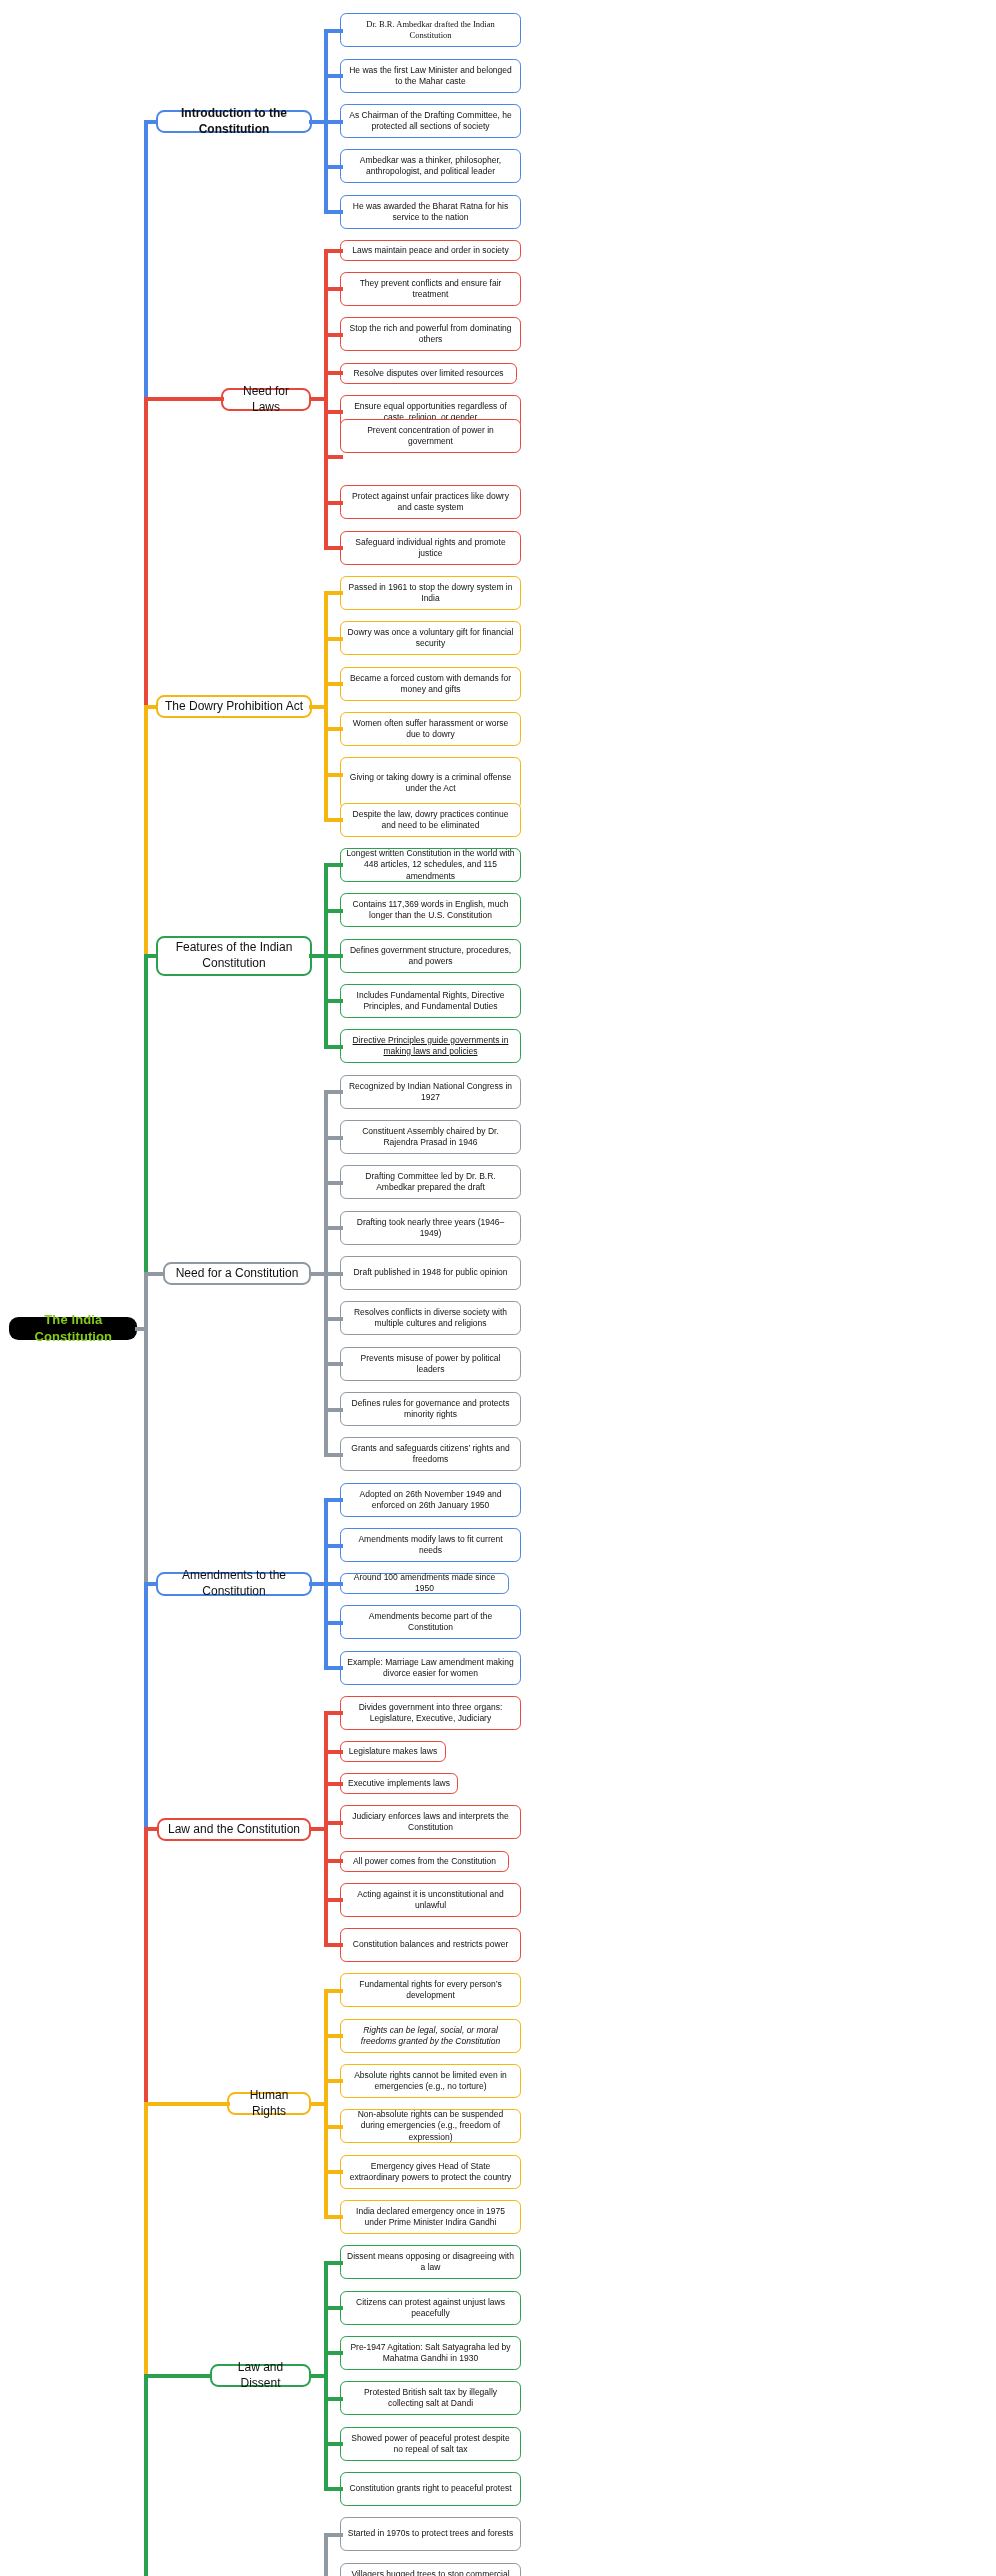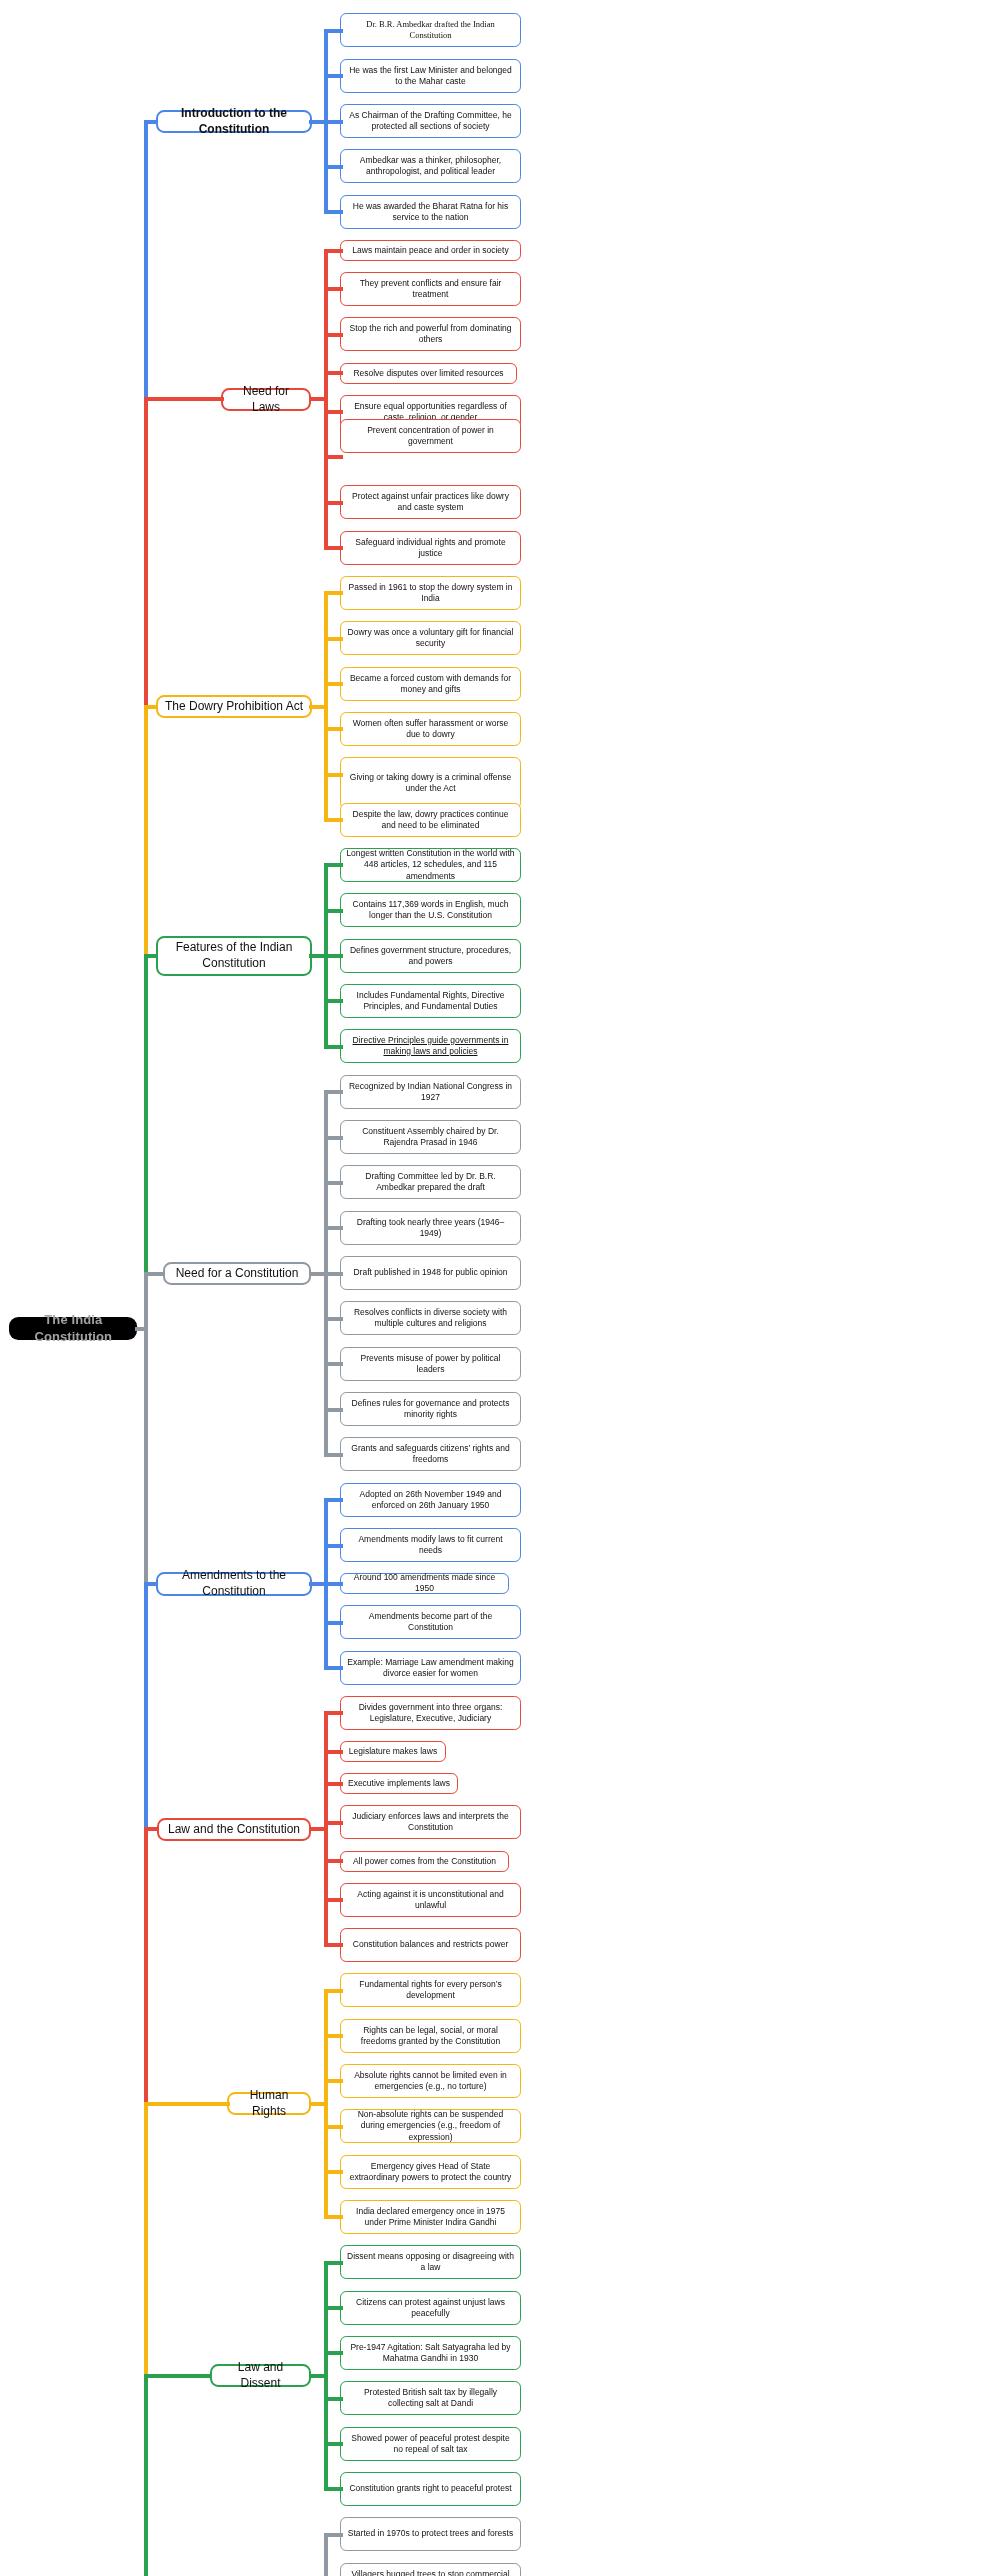--- a/index.html
+++ b/index.html
@@ -24,21 +24,21 @@
     justify-content:center;
     text-align:center;
     color:#111;
     line-height:1.30;
     padding:2.1px 5.2px;
   }
   .root{
     background:#000;
     border:none;
     border-radius:9.3px;
-    color:#a3a3a3;
+    color:#84cc16;
     font-weight:bold;
     font-size:13px;
     letter-spacing:0.1px;
     padding:3.1px 7.2px;
   }
   .branch{font-size:12px;border-width:2.1px;border-radius:8.2px;}
   .leaf{font-size:8.5px;border-width:1.8px;border-radius:6.2px;}
 
   
   .c-blue  {border-color:#4a86e8;}
@@ -173,21 +173,21 @@
       <div class="node leaf c-red" style="left: 340px; top: 1883px; width: 181px; height: 34px;">Acting against it is unconstitutional and unlawful</div>
       <div class="lh l-red" style="left: 324px; top: 1898px; width: 18.5px; height: 3.6px;"></div>
       <div class="node leaf c-red" style="left: 340px; top: 1928px; width: 181px; height: 34px;">Constitution balances and restricts power</div>
       <div class="lh l-red" style="left: 324px; top: 1943px; width: 18.5px; height: 3.6px;"></div>
       <div class="lv l-red" style="left: 324px; top: 1711px; width: 3.6px; height: 235px;"></div>
       <div class="node branch c-red" style="left: 157px; top: 1818px; width: 154px; height: 23px;">Law and the Constitution</div>
       <div class="lh l-red" style="left: 309px; top: 1827px; width: 16.5px; height: 3.6px;"></div>
       <div class="lh l-red" style="left: 144px; top: 1827px; width: 15px; height: 3.6px;"></div>
       <div class="node leaf c-yellow" style="left: 340px; top: 1973px; width: 181px; height: 34px;">Fundamental rights for every person’s development</div>
       <div class="lh l-yellow" style="left: 324px; top: 1989px; width: 18.5px; height: 3.6px;"></div>
-      <div class="node leaf c-yellow" style="left: 340px; top: 2019px; width: 181px; height: 34px;">Rights can be legal, social, or moral freedoms granted by the Constitution</div>
+      <div class="node leaf c-yellow" style="left: 340px; top: 2019px; width: 181px; height: 34px; font-style: italic;">Rights can be legal, social, or moral freedoms granted by the Constitution</div>
       <div class="lh l-yellow" style="left: 324px; top: 2034px; width: 18.5px; height: 3.6px;"></div>
       <div class="node leaf c-yellow" style="left: 340px; top: 2064px; width: 181px; height: 34px;">Absolute rights cannot be limited even in emergencies (e.g., no torture)</div>
       <div class="lh l-yellow" style="left: 324px; top: 2079px; width: 18.5px; height: 3.6px;"></div>
       <div class="node leaf c-yellow" style="left: 340px; top: 2109px; width: 181px; height: 34px;">Non-absolute rights can be suspended during emergencies (e.g., freedom of expression)</div>
       <div class="lh l-yellow" style="left: 324px; top: 2125px; width: 18.5px; height: 3.6px;"></div>
       <div class="node leaf c-yellow" style="left: 340px; top: 2155px; width: 181px; height: 34px;">Emergency gives Head of State extraordinary powers to protect the country</div>
       <div class="lh l-yellow" style="left: 324px; top: 2170px; width: 18.5px; height: 3.6px;"></div>
       <div class="node leaf c-yellow" style="left: 340px; top: 2200px; width: 181px; height: 34px;">India declared emergency once in 1975 under Prime Minister Indira Gandhi</div>
       <div class="lh l-yellow" style="left: 324px; top: 2215px; width: 18.5px; height: 3.6px;"></div>
       <div class="lv l-yellow" style="left: 324px; top: 1989px; width: 3.6px; height: 230px;"></div>

